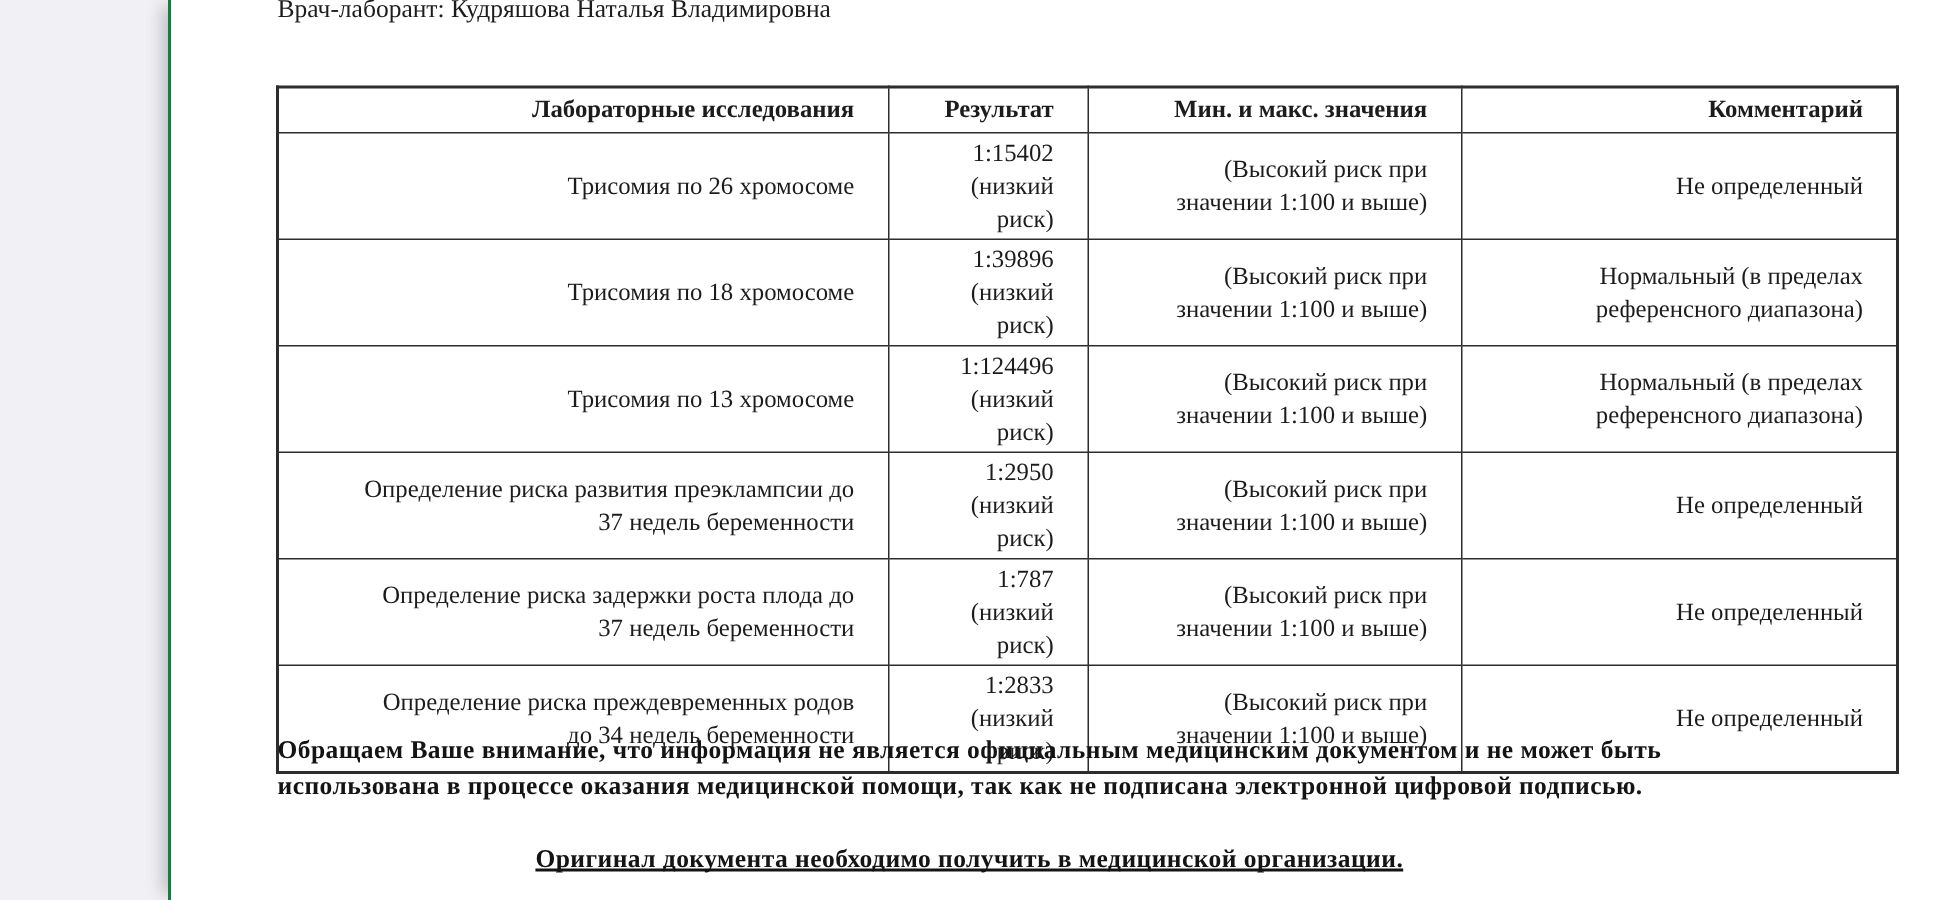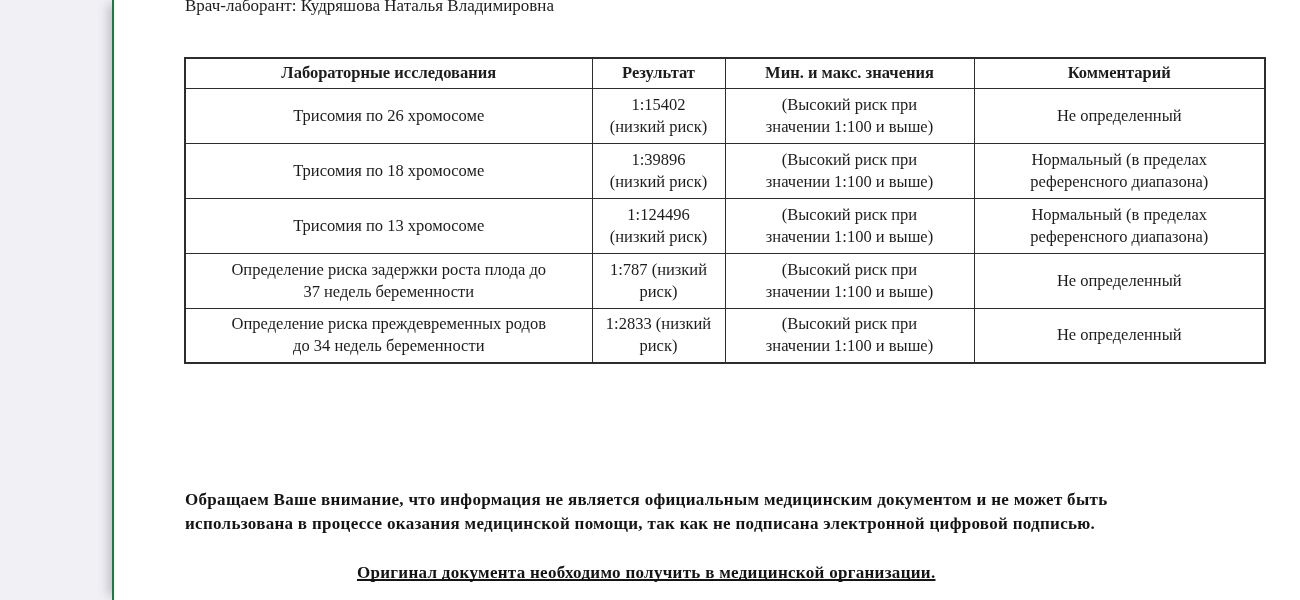--- a/index.html
+++ b/index.html
@@ -44,22 +44,22 @@
     width: 1080px;
     table-layout: fixed;
     border-collapse: collapse;
     border: 2px solid #2d2d2d;
     font-size: 16.5px;
     line-height: 22px;
     color: #1c1c1c;
   }
   .report-table th, .report-table td {
     border: 1px solid #2d2d2d;
-    padding: 2px 6px;
-    text-align: center;
+    padding: 2px 22px;
+    text-align: right;
     vertical-align: middle;
     white-space: pre-line;
     overflow: hidden;
   }
   .report-table thead tr { height: 30px; }
   .report-table tbody tr { height: 55px; }
   .report-table th { font-weight: bold; }
   .disclaimer {
     position: absolute;
     left: 71px; top: 463px;
@@ -123,20 +123,29 @@
         <tr>
           <td>Трисомия по 13 хромосоме</td>
           <td>1:124496
 (низкий риск)</td>
           <td>(Высокий риск при
 значении 1:100 и выше)</td>
           <td>Нормальный (в пределах
 референсного диапазона)</td>
         </tr>
         <tr>
+          <td>Определение риска развития преэклампсии до
+37 недель беременности</td>
+          <td>1:2950 (низкий
+риск)</td>
+          <td>(Высокий риск при
+значении 1:100 и выше)</td>
+          <td>Не определенный</td>
+        </tr>
+        <tr>
           <td>Определение риска задержки роста плода до
 37 недель беременности</td>
           <td>1:787 (низкий
 риск)</td>
           <td>(Высокий риск при
 значении 1:100 и выше)</td>
           <td>Не определенный</td>
         </tr>
         <tr>
           <td>Определение риска преждевременных родов

